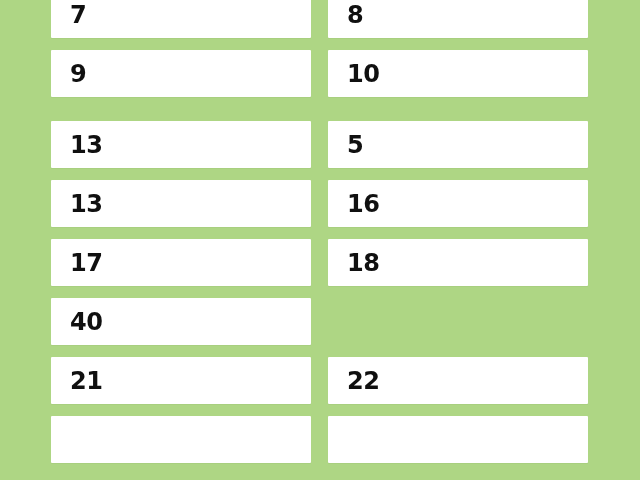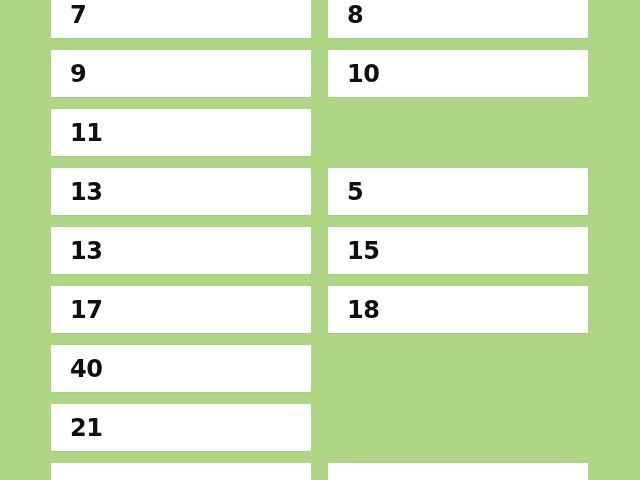--- a/index.html
+++ b/index.html
@@ -81,40 +81,37 @@
     <div class="card-row">
       <div class="card">
         <span class="card-label">9</span>
       </div>
       <div class="card">
         <span class="card-label">10</span>
       </div>
     </div>
 
     <div class="card-row">
-      <div class="card">
-        <span class="card-label">11</span>
-      </div>
     </div>
 
     <div class="card-row">
       <div class="card">
         <span class="card-label">13</span>
       </div>
       <div class="card">
         <span class="card-label">5</span>
       </div>
     </div>
 
     <div class="card-row">
       <div class="card">
         <span class="card-label">13</span>
       </div>
       <div class="card">
-        <span class="card-label">15</span>
+        <span class="card-label">16</span>
       </div>
     </div>
 
     <div class="card-row">
       <div class="card">
         <span class="card-label">17</span>
       </div>
       <div class="card">
         <span class="card-label">18</span>
       </div>
@@ -123,20 +120,23 @@
     <div class="card-row">
       <div class="card">
         <span class="card-label">40</span>
       </div>
     </div>
 
     <div class="card-row">
       <div class="card">
         <span class="card-label">21</span>
       </div>
+      <div class="card">
+        <span class="card-label">22</span>
+      </div>
     </div>
 
     <div class="card-row">
       <div class="card">
         <span class="card-label"></span>
       </div>
       <div class="card">
         <span class="card-label"></span>
       </div>
     </div>

